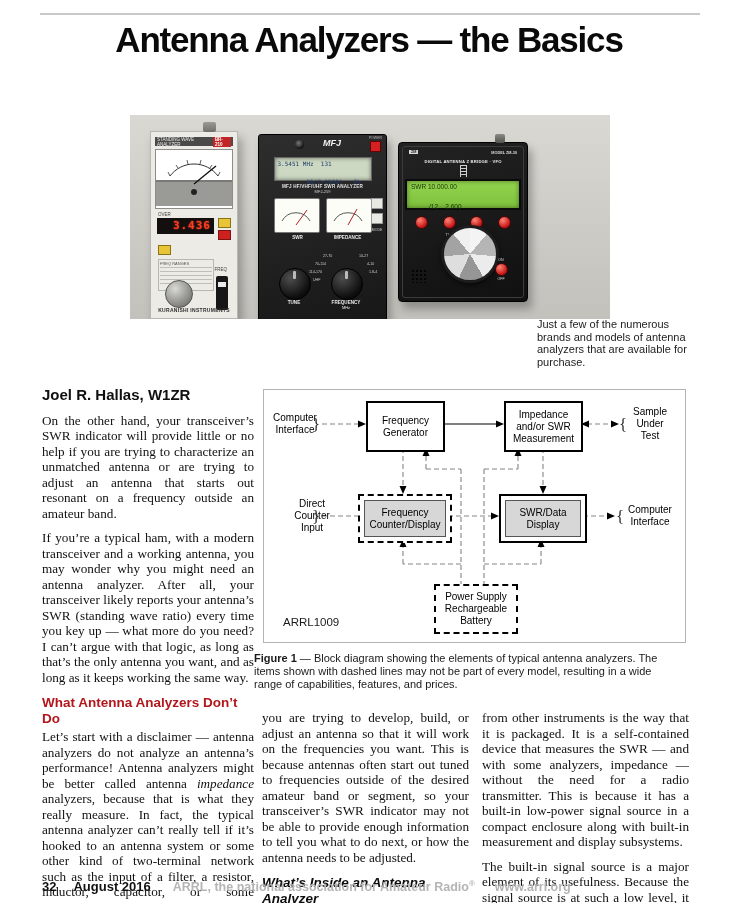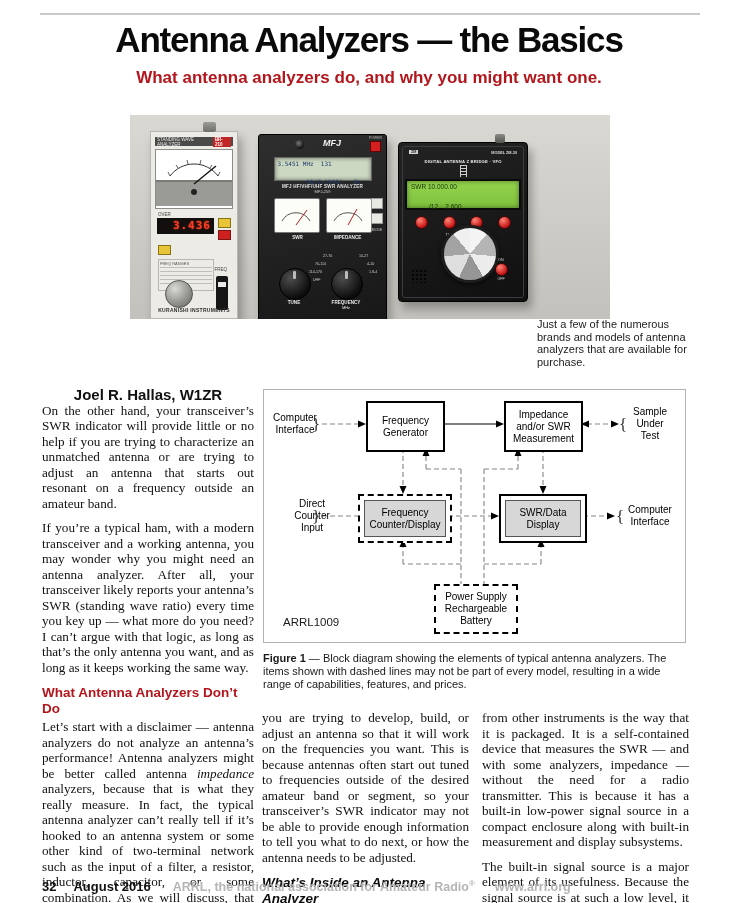--- a/index.html
+++ b/index.html
@@ -99,59 +99,58 @@
           background:radial-gradient(circle,#000 1px,transparent 1.2px);background-size:4px 4px;opacity:.8;}
   .photo-caption{position:absolute;left:537px;top:318px;width:168px;font-size:11px;line-height:12.5px;color:#222;}
 
   
   .col{position:absolute;font-family:"Liberation Serif",serif;font-size:13.2px;line-height:15.5px;
        text-align:justify;color:#101010;}
   .col1{left:42px;top:387px;width:212px;}
   .col2{left:262px;top:710px;width:207px;}
   .col3{left:482px;top:710px;width:207px;}
   .col p{margin:0 0 9px;}
-  .byline{font-family:"Liberation Sans",sans-serif;margin-bottom:0;text-align:center;}
+  .byline{font-family:"Liberation Sans",sans-serif;margin-bottom:10px;text-align:left;}
   .byline .name{font-size:15px;font-weight:bold;}
   .byline .role{font-size:12.5px;}
   .redhead{font-family:"Liberation Sans",sans-serif;font-size:13.5px;font-weight:bold;color:#b2171d;
            margin:10px 0 3px;text-align:left;}
   .italhead{font-family:"Liberation Sans",sans-serif;font-size:13.5px;font-weight:bold;font-style:italic;
             color:#0d0d0d;margin:10px 0 3px;text-align:left;}
   .ital{font-style:italic;}
 
   
   .figure{position:absolute;left:263px;top:389px;width:421px;height:252px;background:#fff;border:1px solid #b3b3b3;}
   .figure svg{position:absolute;left:0;top:0;}
   .dbox{position:absolute;background:#fff;border:2.5px solid #000;display:flex;align-items:center;justify-content:center;
         font-size:10px;line-height:12px;text-align:center;color:#000;}
   .dashed{border-style:dashed;}
   .inner{position:absolute;inset:4px;background:#d7d7d7;border:1px solid #555;display:flex;align-items:center;
          justify-content:center;font-size:10px;line-height:12px;text-align:center;}
   .dlabel{position:absolute;font-size:10px;line-height:12px;text-align:center;color:#000;white-space:pre-line;}
   .pre{white-space:pre-line;}
   .brace{position:absolute;font-family:"Liberation Serif",serif;font-size:17px;color:#333;font-weight:400;}
   .arrlid{position:absolute;left:19px;bottom:14px;font-size:11.5px;color:#1a1a1a;}
-  .figcap{position:absolute;left:263px;top:652px;width:424px;font-size:11px;line-height:13px;color:#1a1a1a;}
+  .figcap{position:absolute;left:254px;top:652px;width:424px;font-size:11px;line-height:13px;color:#1a1a1a;}
 
   
   .footer{position:absolute;left:42px;top:879px;width:660px;display:flex;align-items:baseline;
           font-weight:bold;font-size:13px;color:#111;}
   .footer .issue{margin-left:17px;}
   .footer .gray{color:#b5b5b5;font-size:12.5px;}
   .footer .org{margin-left:22px;}
   .footer .url{margin-left:20px;}
   .footer sup{font-size:8px;}
 </style>
 </head>
 <body>
 
 <div class="page">
   <div class="toprule"></div>
   <div class="title">Antenna Analyzers — the Basics</div>
-  <div class="subtitle">What antenna analyzers do, and why you might want one.</div>
 
   <div class="photo">
 
     <div class="dev d1">
       <div class="d1-conn"></div>
       <div class="d1-strip">
         <span>STANDING WAVE ANALYZER</span>
         <span class="d1-model">BR-210</span>
       </div>
       <div class="d1-meter">

